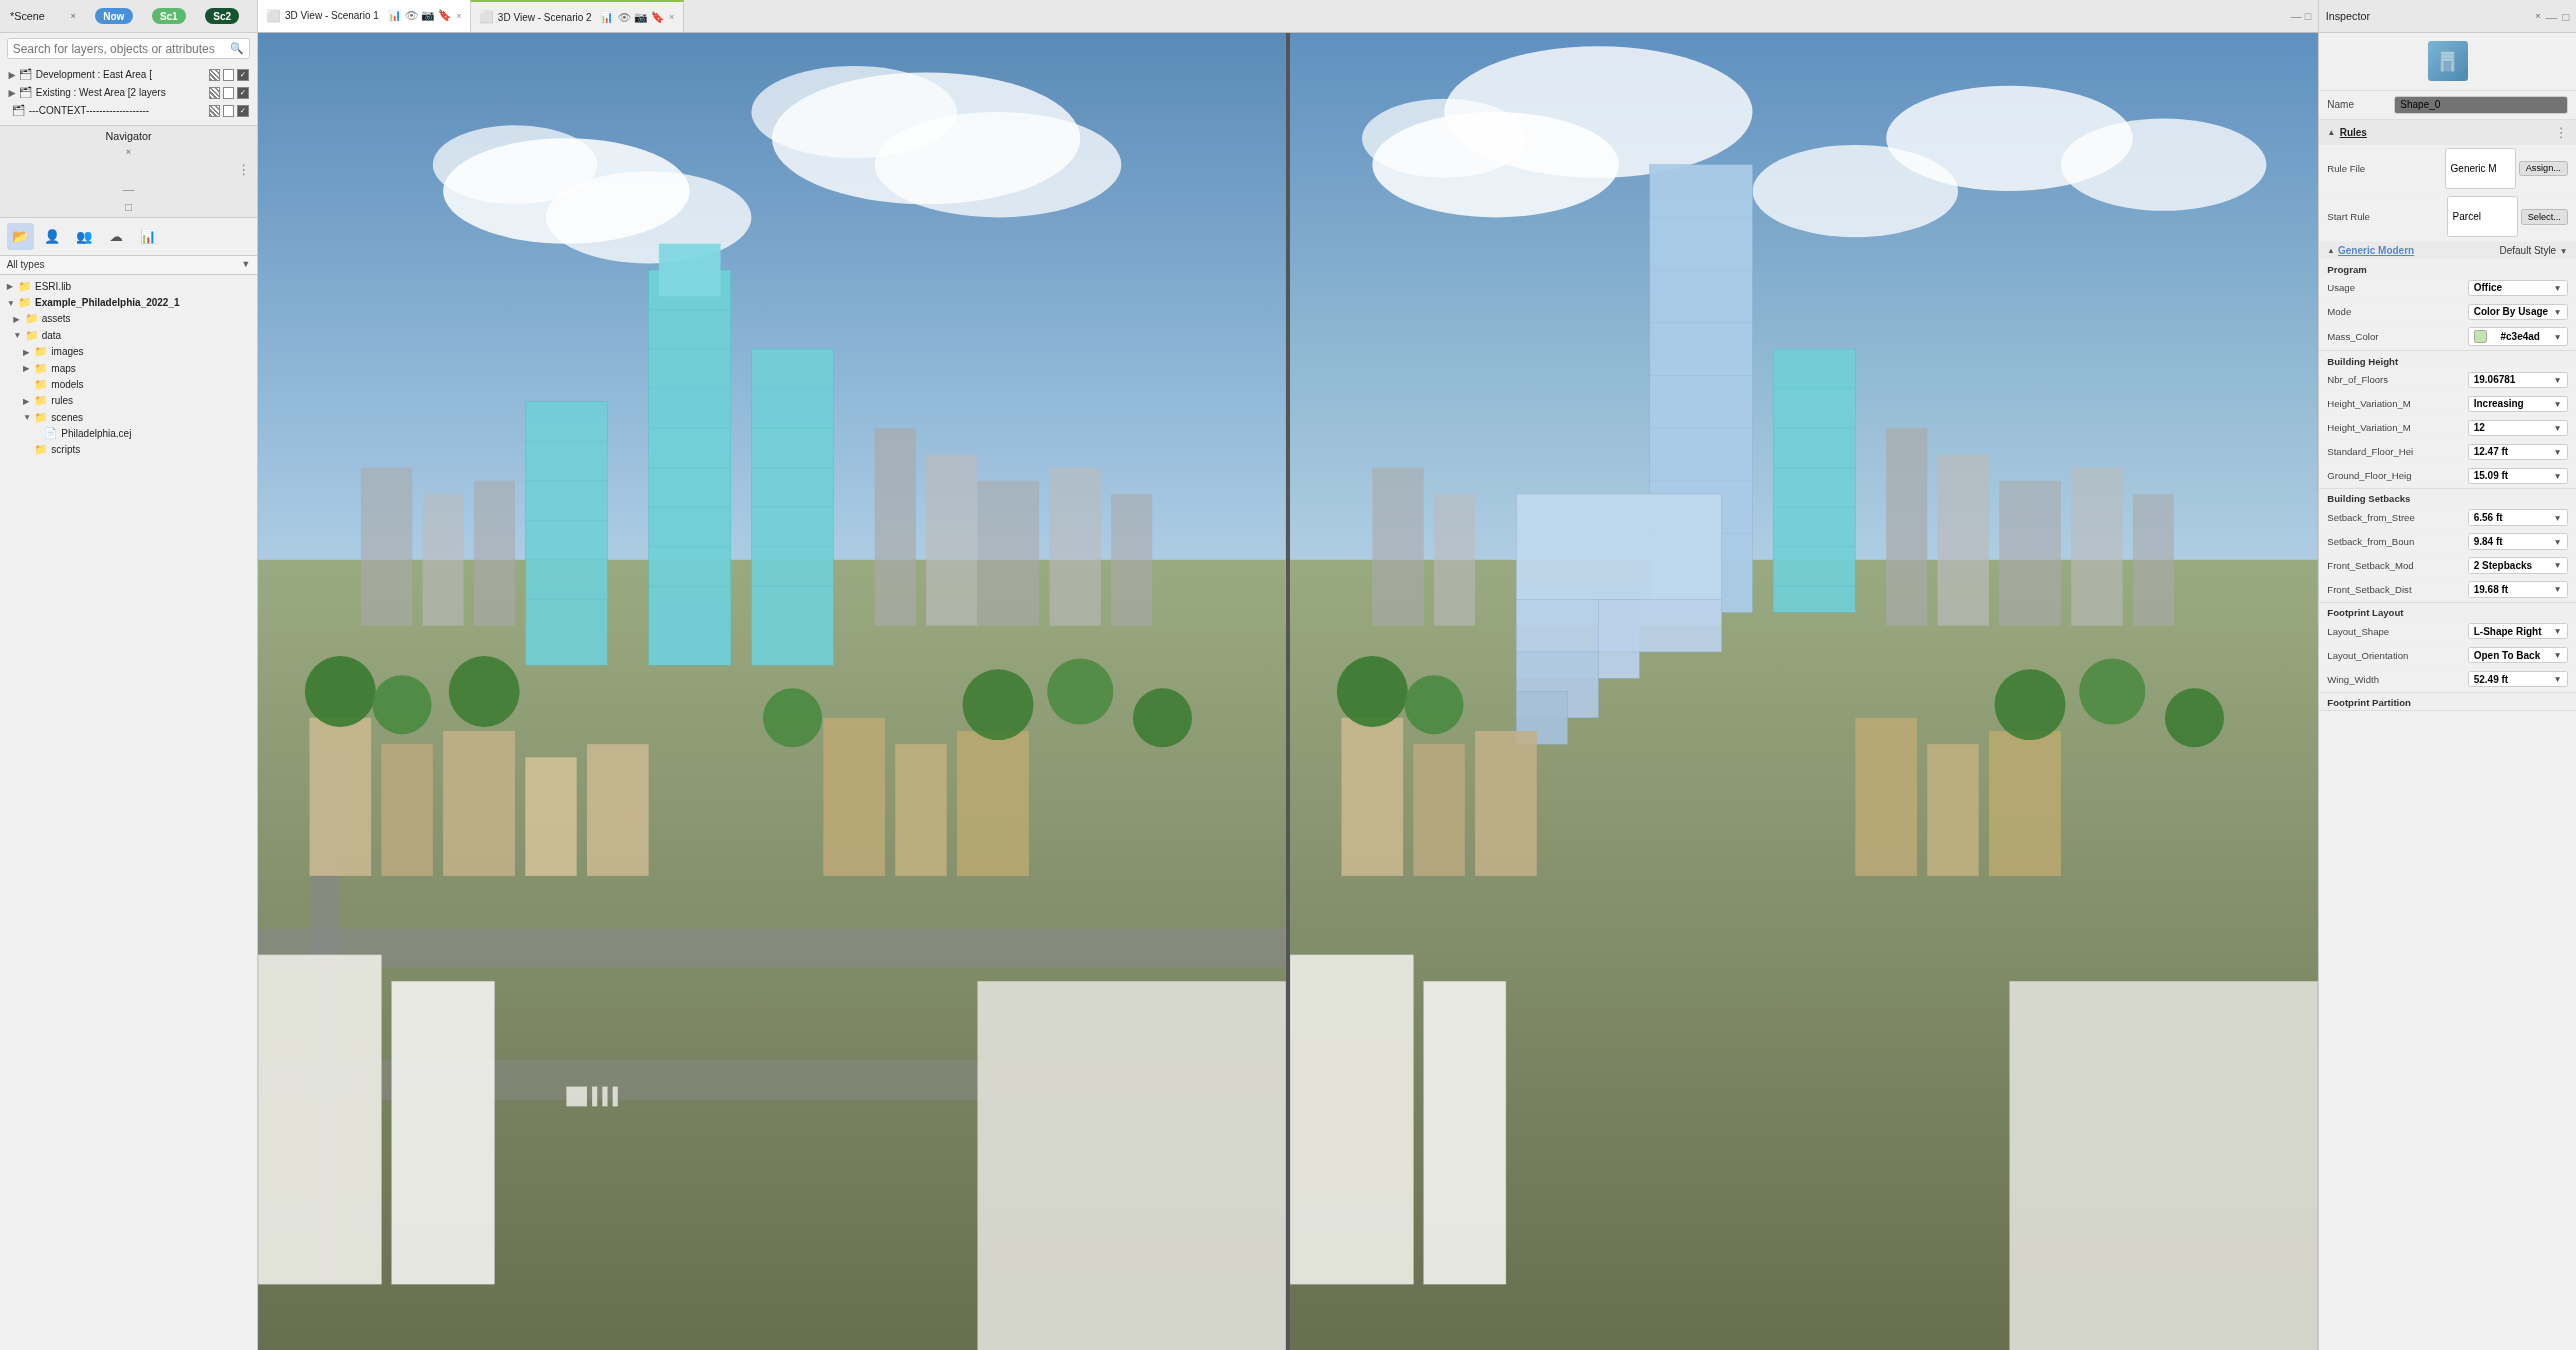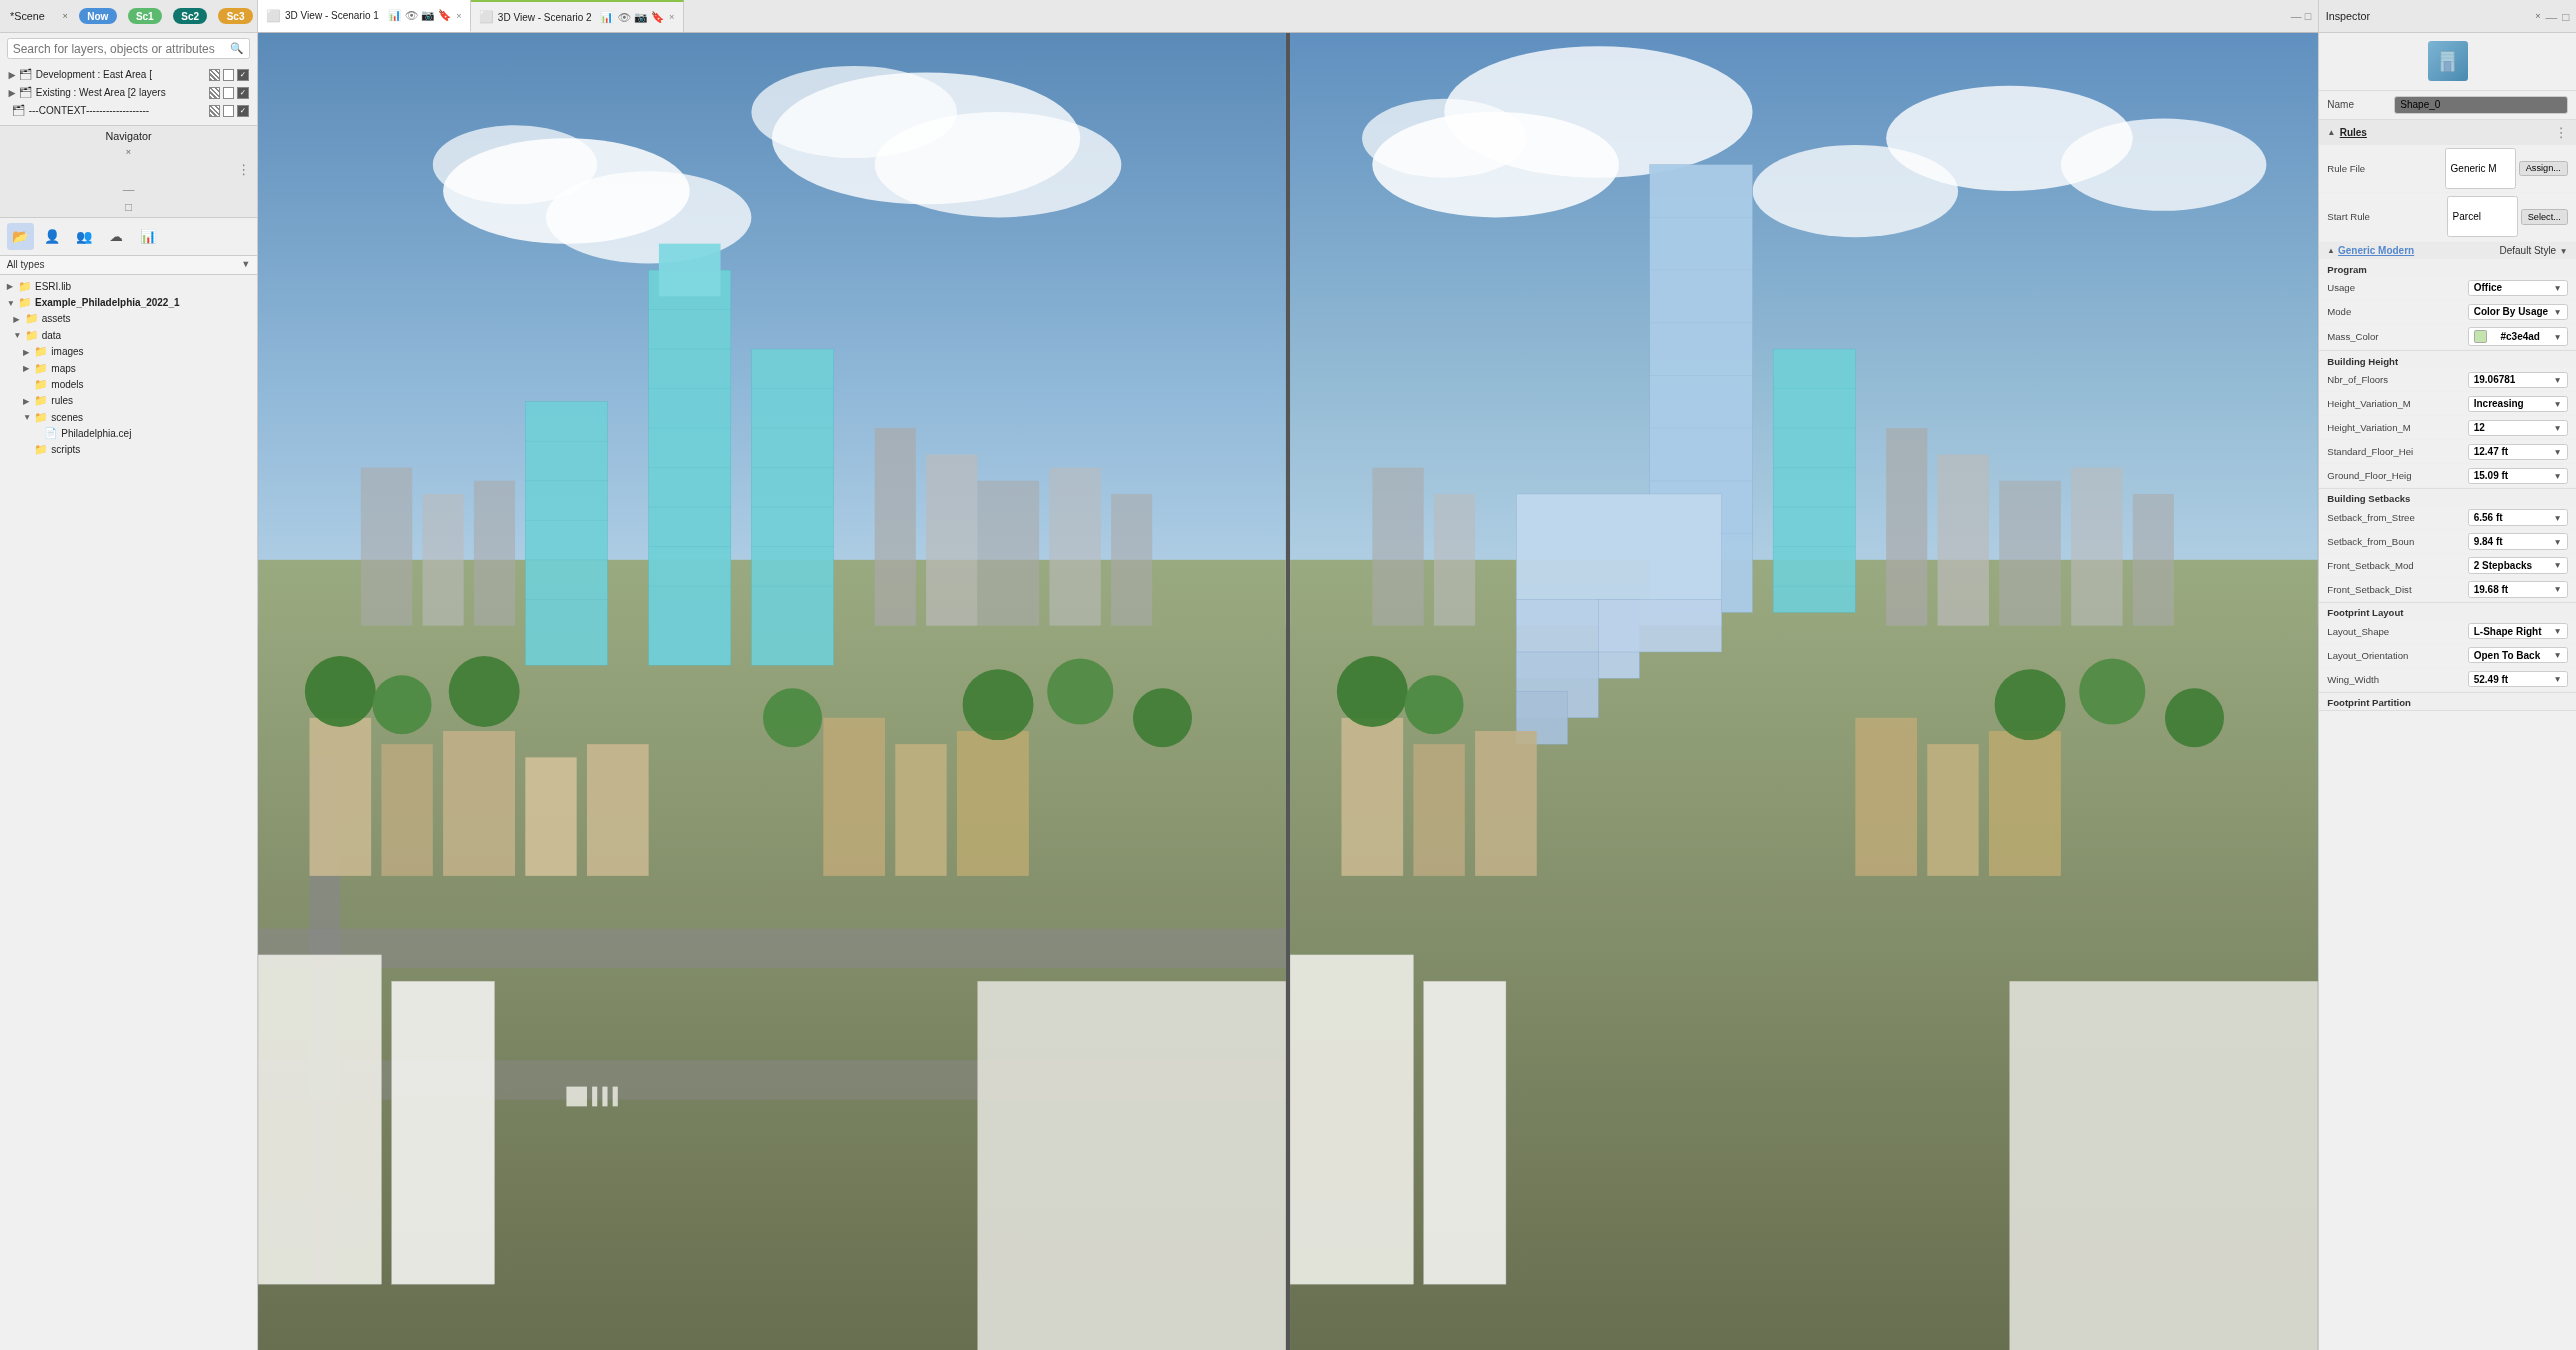--- a/index.html
+++ b/index.html
@@ -25,21 +25,21 @@
       height: 100%;
     }
 
     
     .scene-tabbar {
       background: #e8e8e8;
       border-bottom: 0.8px solid #ccc;
       display: flex;
       align-items: center;
       padding: 3.3px 5px;
-      gap: 11px;
+      gap: 19px;
       height: 33px;
     }
     .scene-tab-title {
       font-size: 10.8px;
       font-weight: 500;
       color: #222;
       padding: 1.7px 5px;
     }
     .scene-tab-close {
       font-size: 9.2px;
@@ -50,21 +50,21 @@
     .scene-pill {
       border-radius: 10px;
       padding: 2.5px 8.3px;
       font-size: 10px;
       font-weight: 600;
       cursor: pointer;
       border: none;
     }
     .pill-now { background: #4a90d9; color: white; }
     .pill-sc1 { background: #5cba6e; color: white; }
-    .pill-sc2 { background: #0f766e; color: white; }
+    .pill-sc2 { background: #14532d; color: white; }
     .pill-sc3 { background: #e0a030; color: white; }
     .pill-add { background: transparent; border: 1.2px solid #999; color: #555; border-radius: 50%; width: 21.6px; height: 21.6px; display: flex; align-items: center; justify-content: center; font-size: 13.3px; cursor: pointer; }
     .scene-window-controls { margin-left: auto; display: flex; gap: 3.3px; color: #666; font-size: 11.7px; }
 
     
     .layers-section {
       padding: 5px 6.7px;
       border-bottom: 0.8px solid #ccc;
       background: #f0f0f0;
     }

